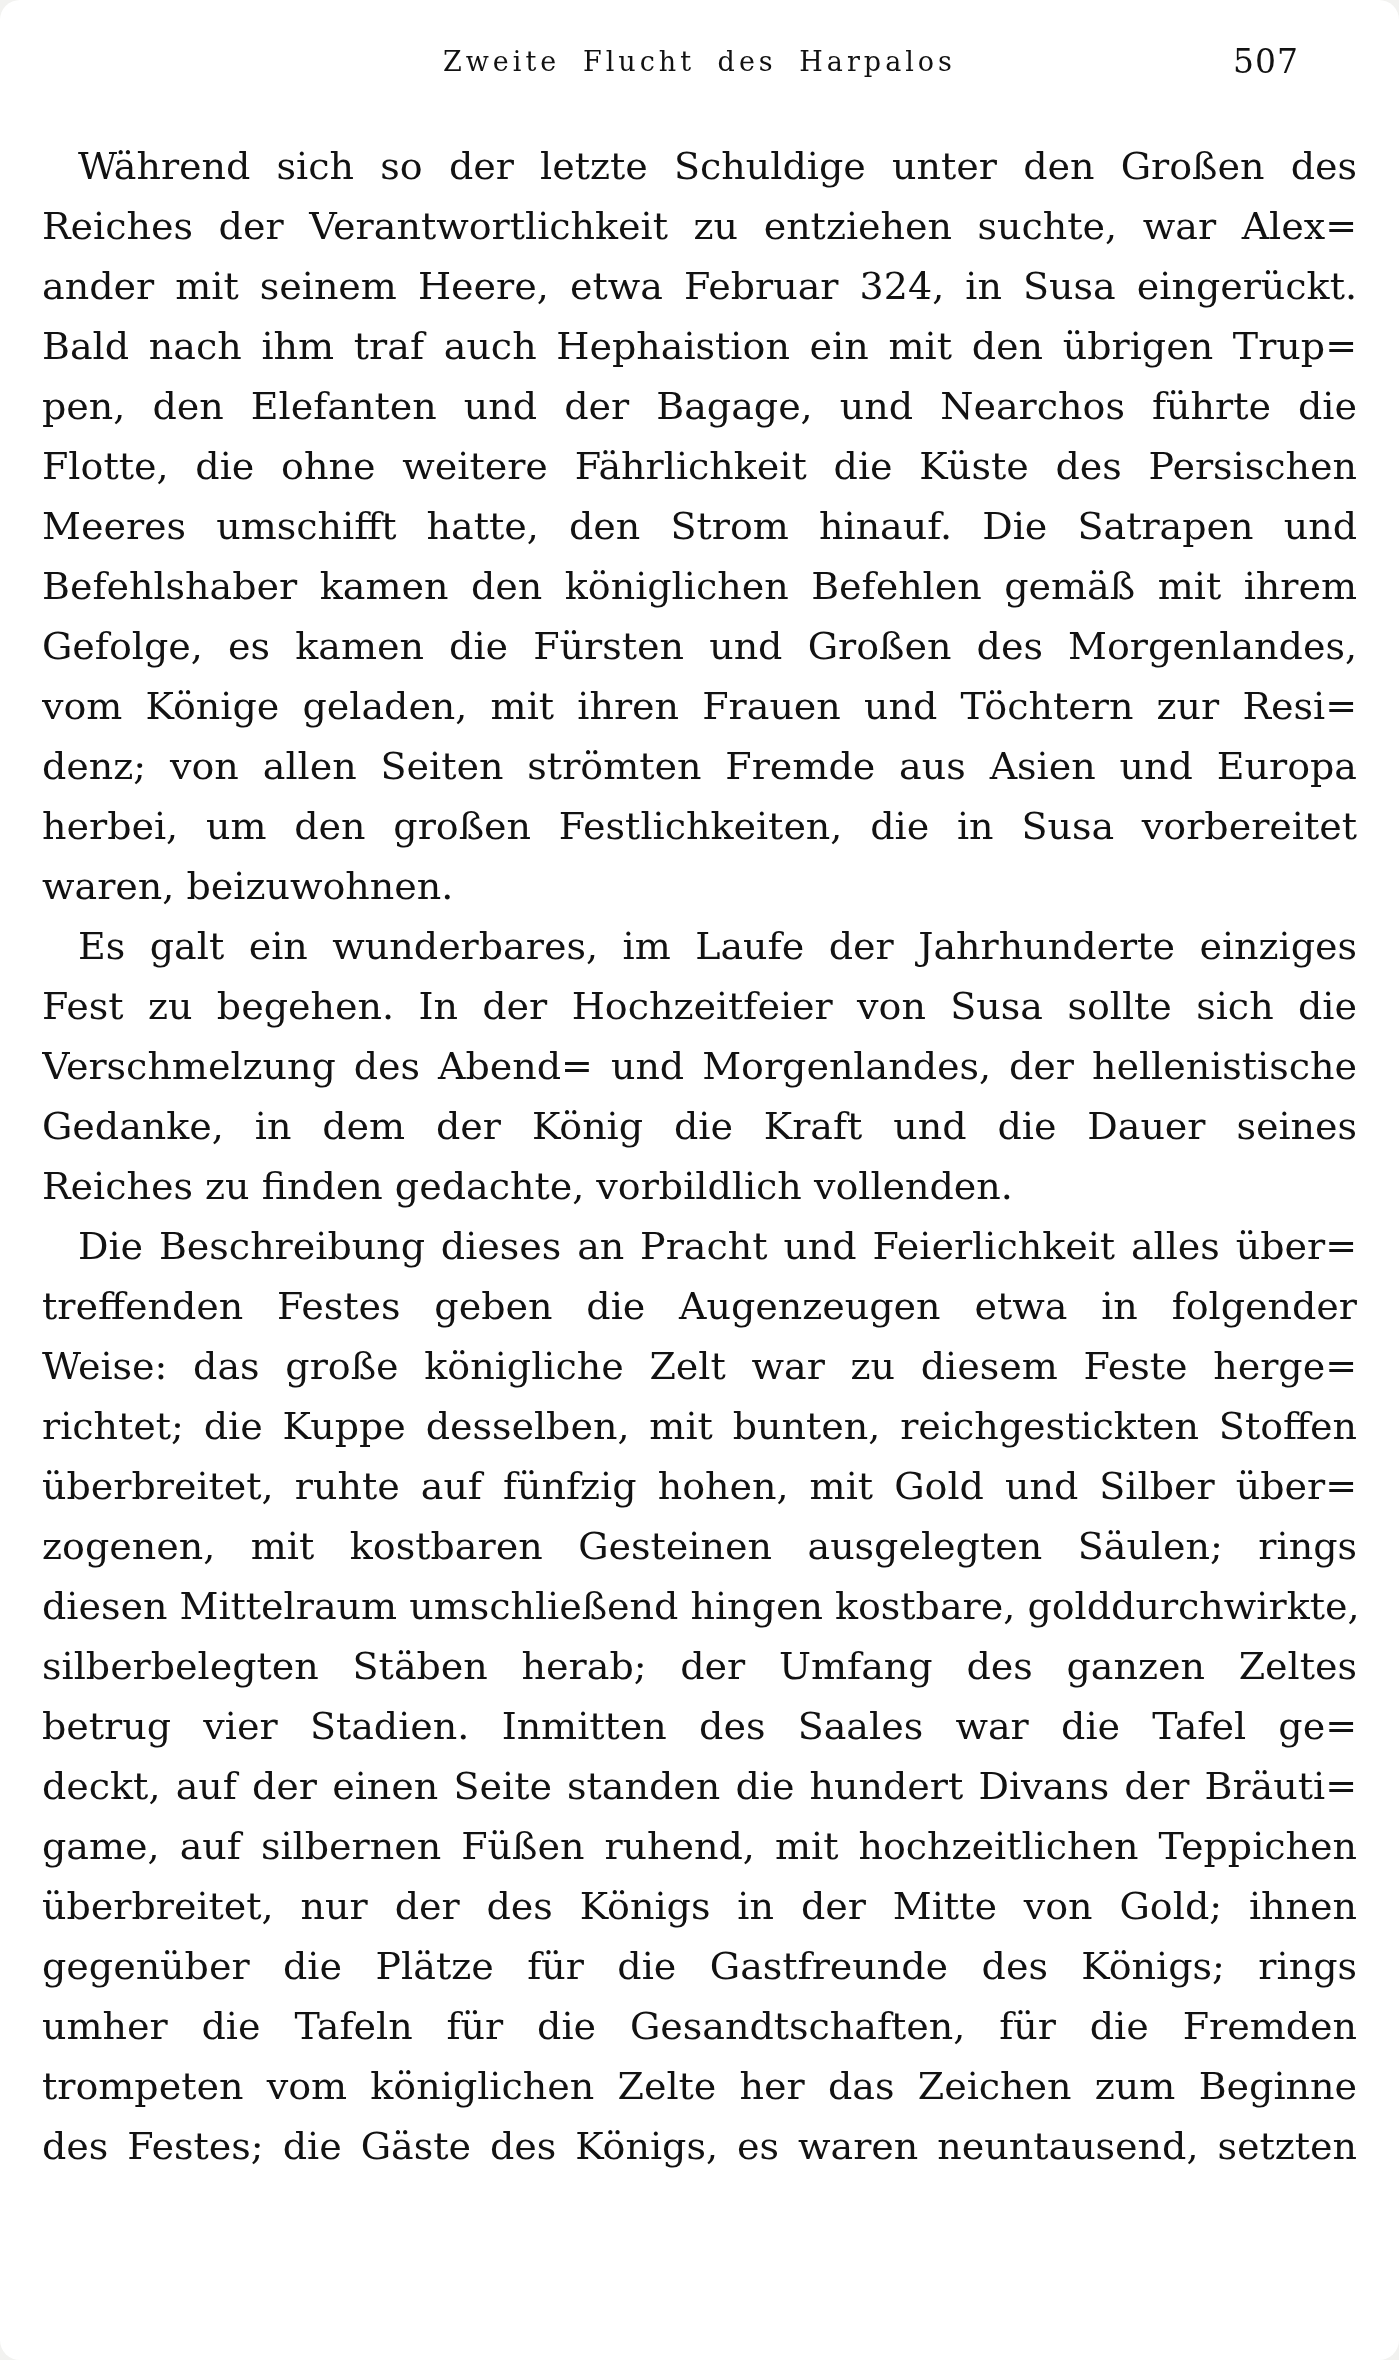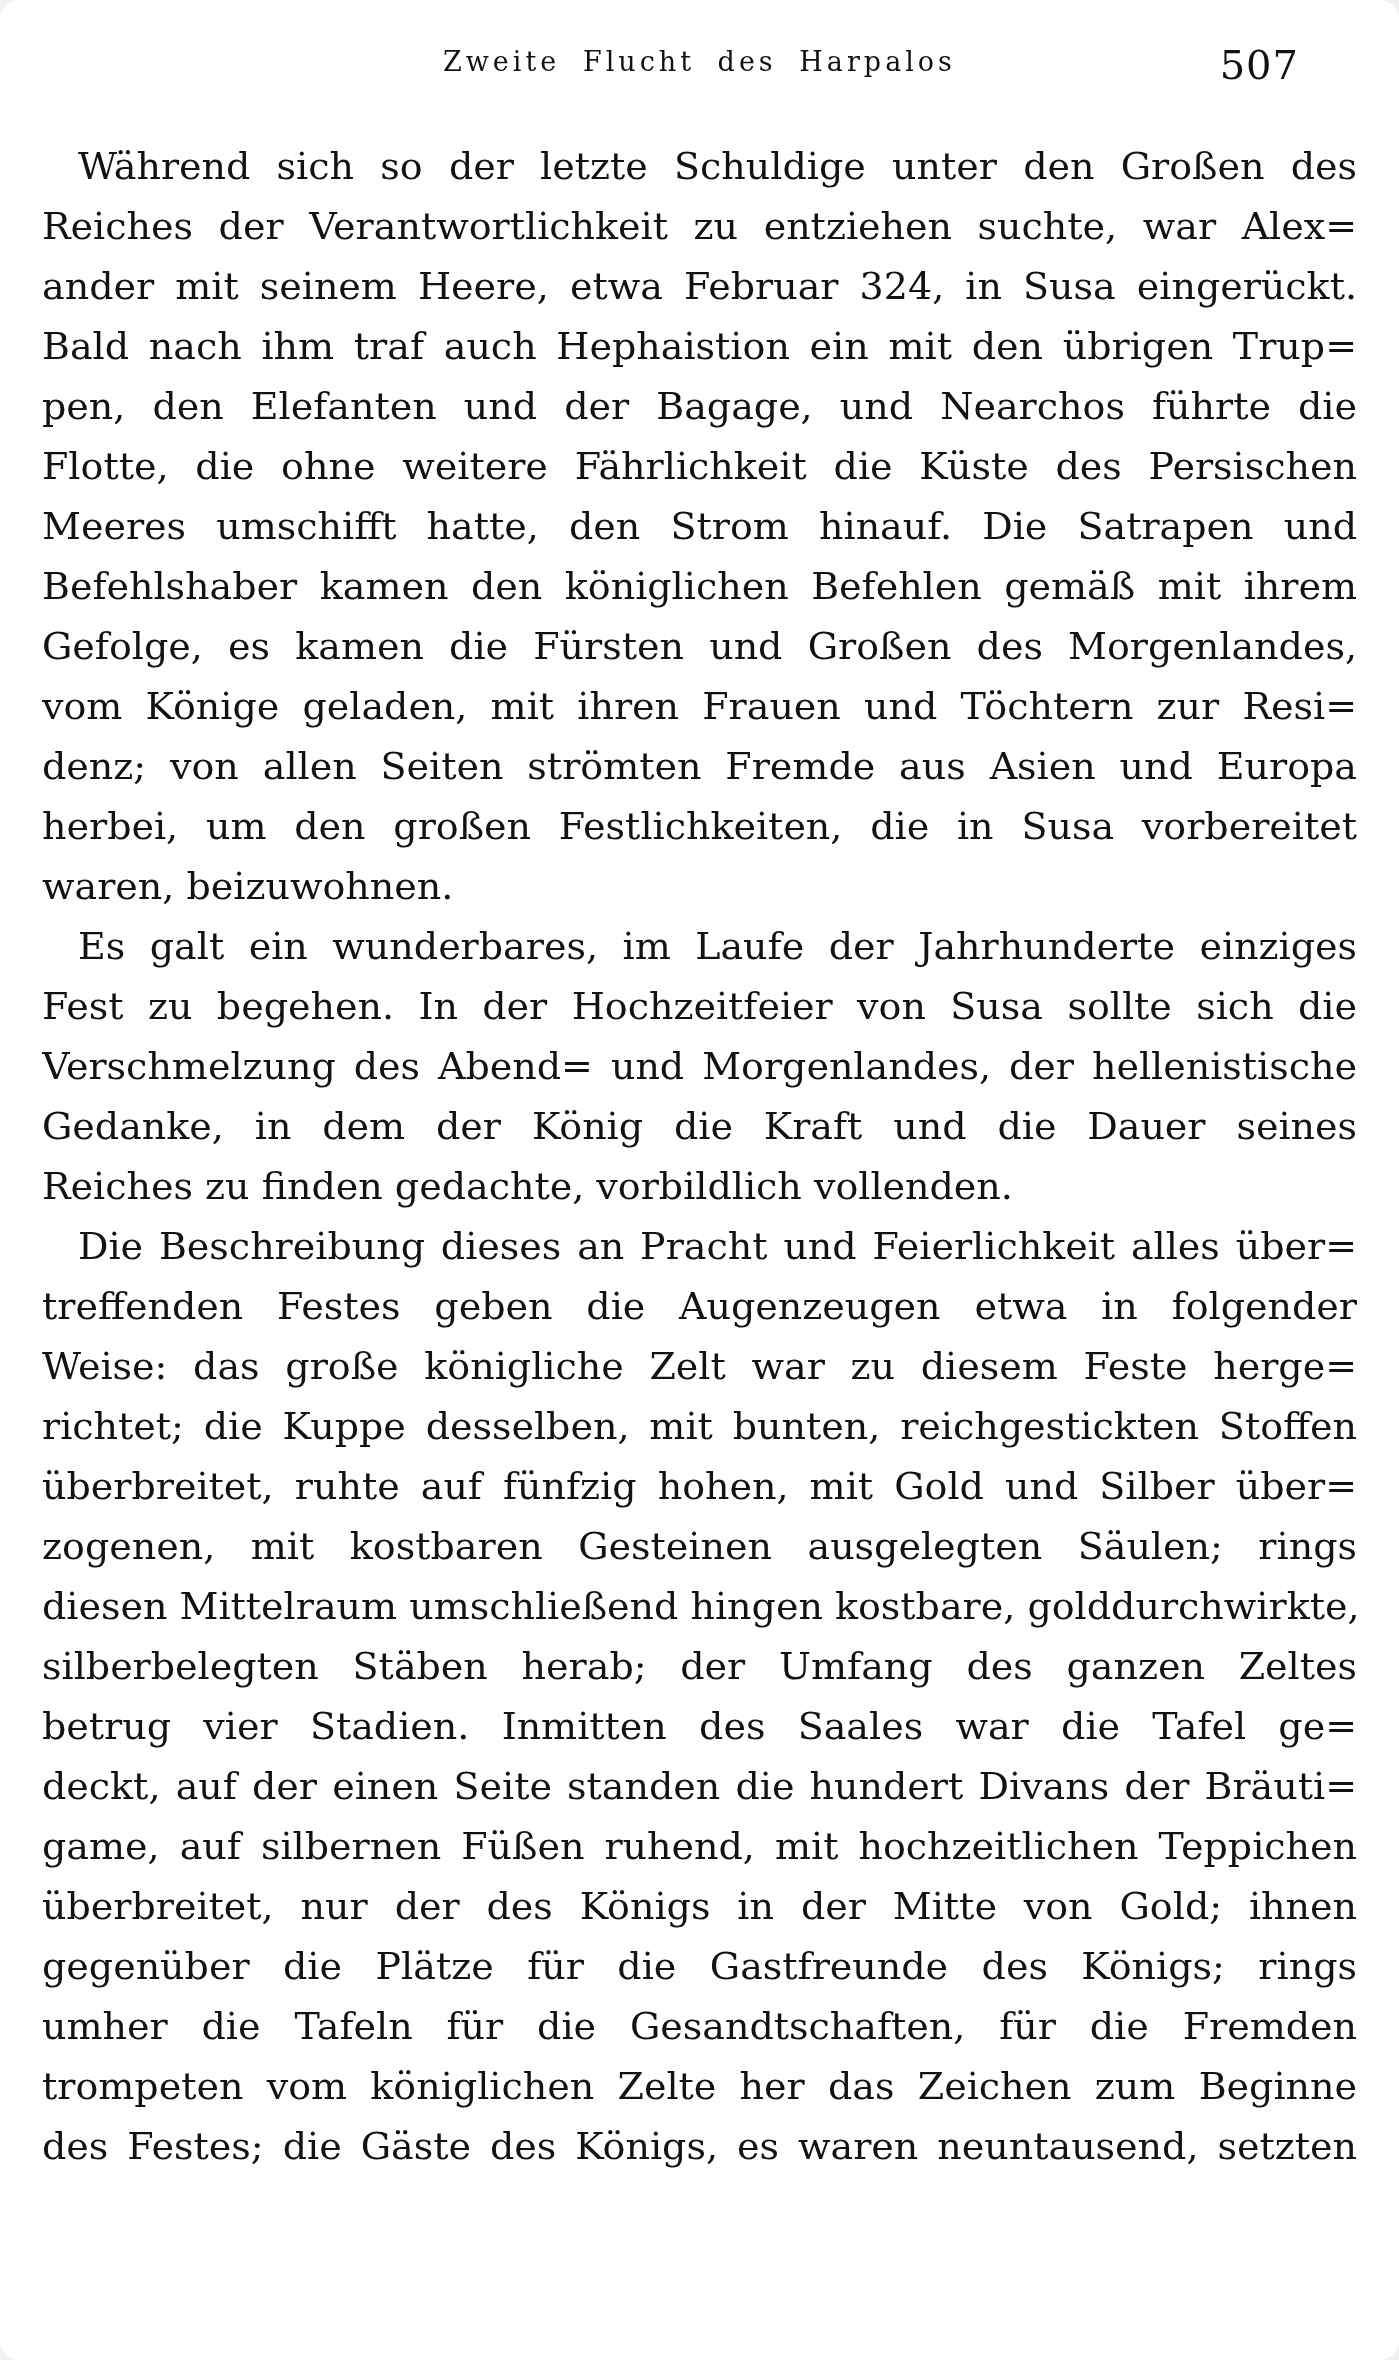--- a/index.html
+++ b/index.html
@@ -31,21 +31,21 @@
     text-align: center;
     font-size: 27px;
     letter-spacing: 4px;
     word-spacing: 10px;
     white-space: nowrap;
   }
   .running-head .folio {
     position: absolute;
     right: 58px;
     top: -4px;
-    font-size: 40px;
+    font-size: 33px;
     letter-spacing: 1px;
   }
   .page-body { }
   .paragraph { margin: 0; }
   .line {
     height: 60px;
     line-height: 60px;
     font-size: 38px;
     white-space: nowrap;
     text-align: justify;

